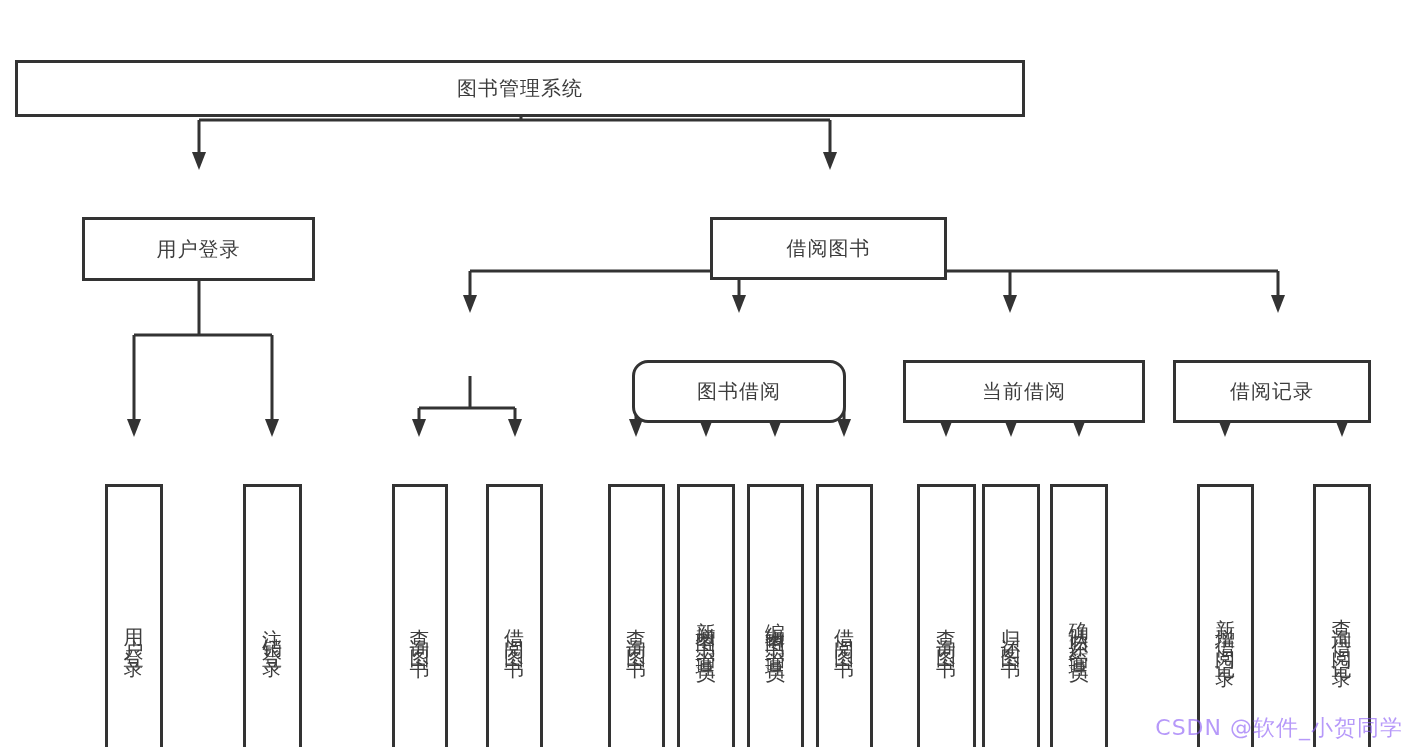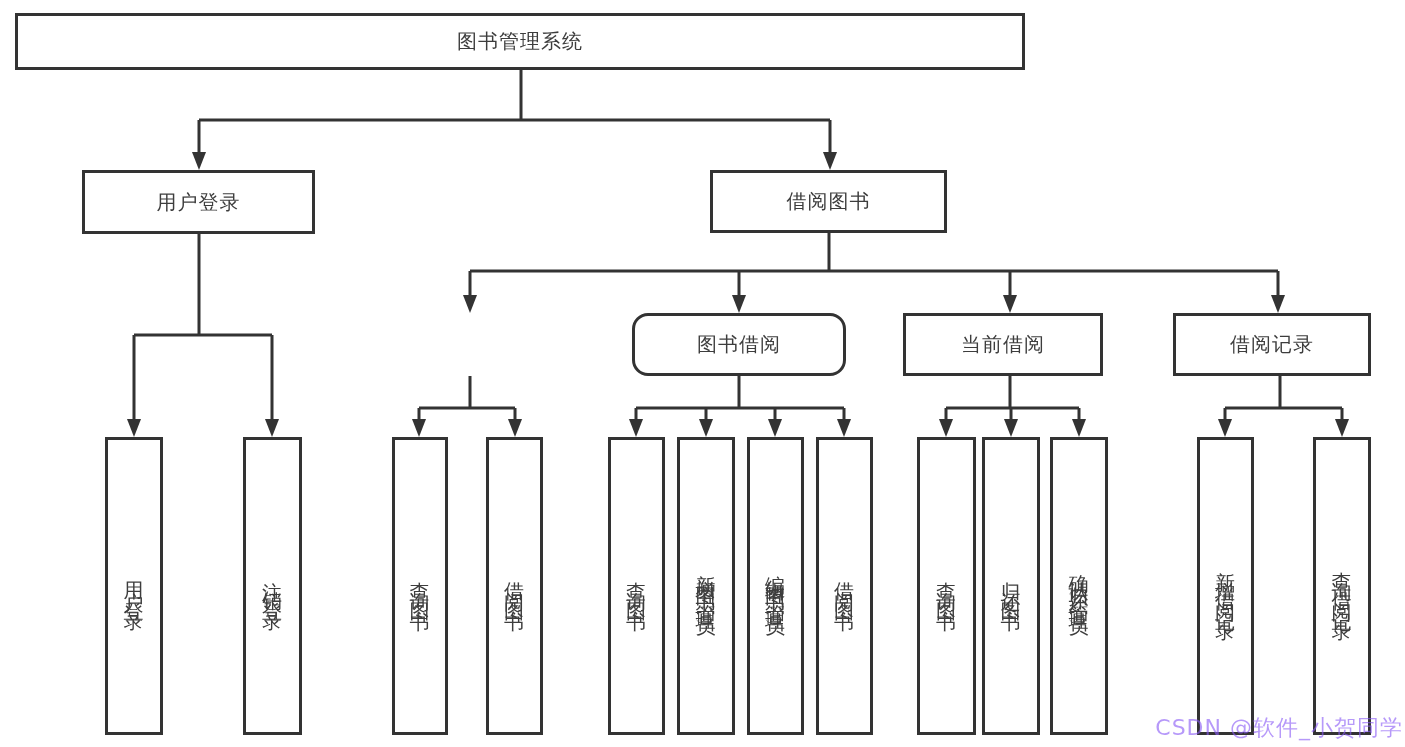--- a/index.html
+++ b/index.html
@@ -26,20 +26,21 @@
   .node {
     position: absolute;
     box-sizing: border-box;
     border: 3px solid #333333;
     background: #ffffff;
     display: flex;
     align-items: center;
     justify-content: center;
     color: #3d3d3d;
     z-index: 2;
+    margin-top: 47px;
   }
   .hbox {
     font-size: 20px;
     letter-spacing: 1px;
     white-space: nowrap;
   }
   .vbox .vlabel {
     writing-mode: vertical-rl;
     text-orientation: mixed;
     font-size: 20px;
@@ -111,21 +112,21 @@
   <div class="node hbox" style="left:82px; top:170px; width:233px; height:64px;">
     <span>用户登录</span>
   </div>
   <div class="node hbox" style="left:710px; top:170px; width:237px; height:63px;">
     <span>借阅图书</span>
   </div>
 
   <div class="node hbox" style="left:632px; top:313px; width:214px; height:63px;border-radius:16px;">
     <span>图书借阅</span>
   </div>
-  <div class="node hbox" style="left:903px; top:313px; width:200px; height:63px;">
+  <div class="node hbox" style="left:903px; top:313px; width:242px; height:63px;">
     <span>当前借阅</span>
   </div>
   <div class="node hbox" style="left:1173px; top:313px; width:198px; height:63px;">
     <span>借阅记录</span>
   </div>
 
   <div class="node vbox" style="left:105px; top:437px; width:58px; height:298px;">
     <span class="vlabel">用户登录</span>
   </div>
   <div class="node vbox" style="left:243px; top:437px; width:59px; height:298px;">

